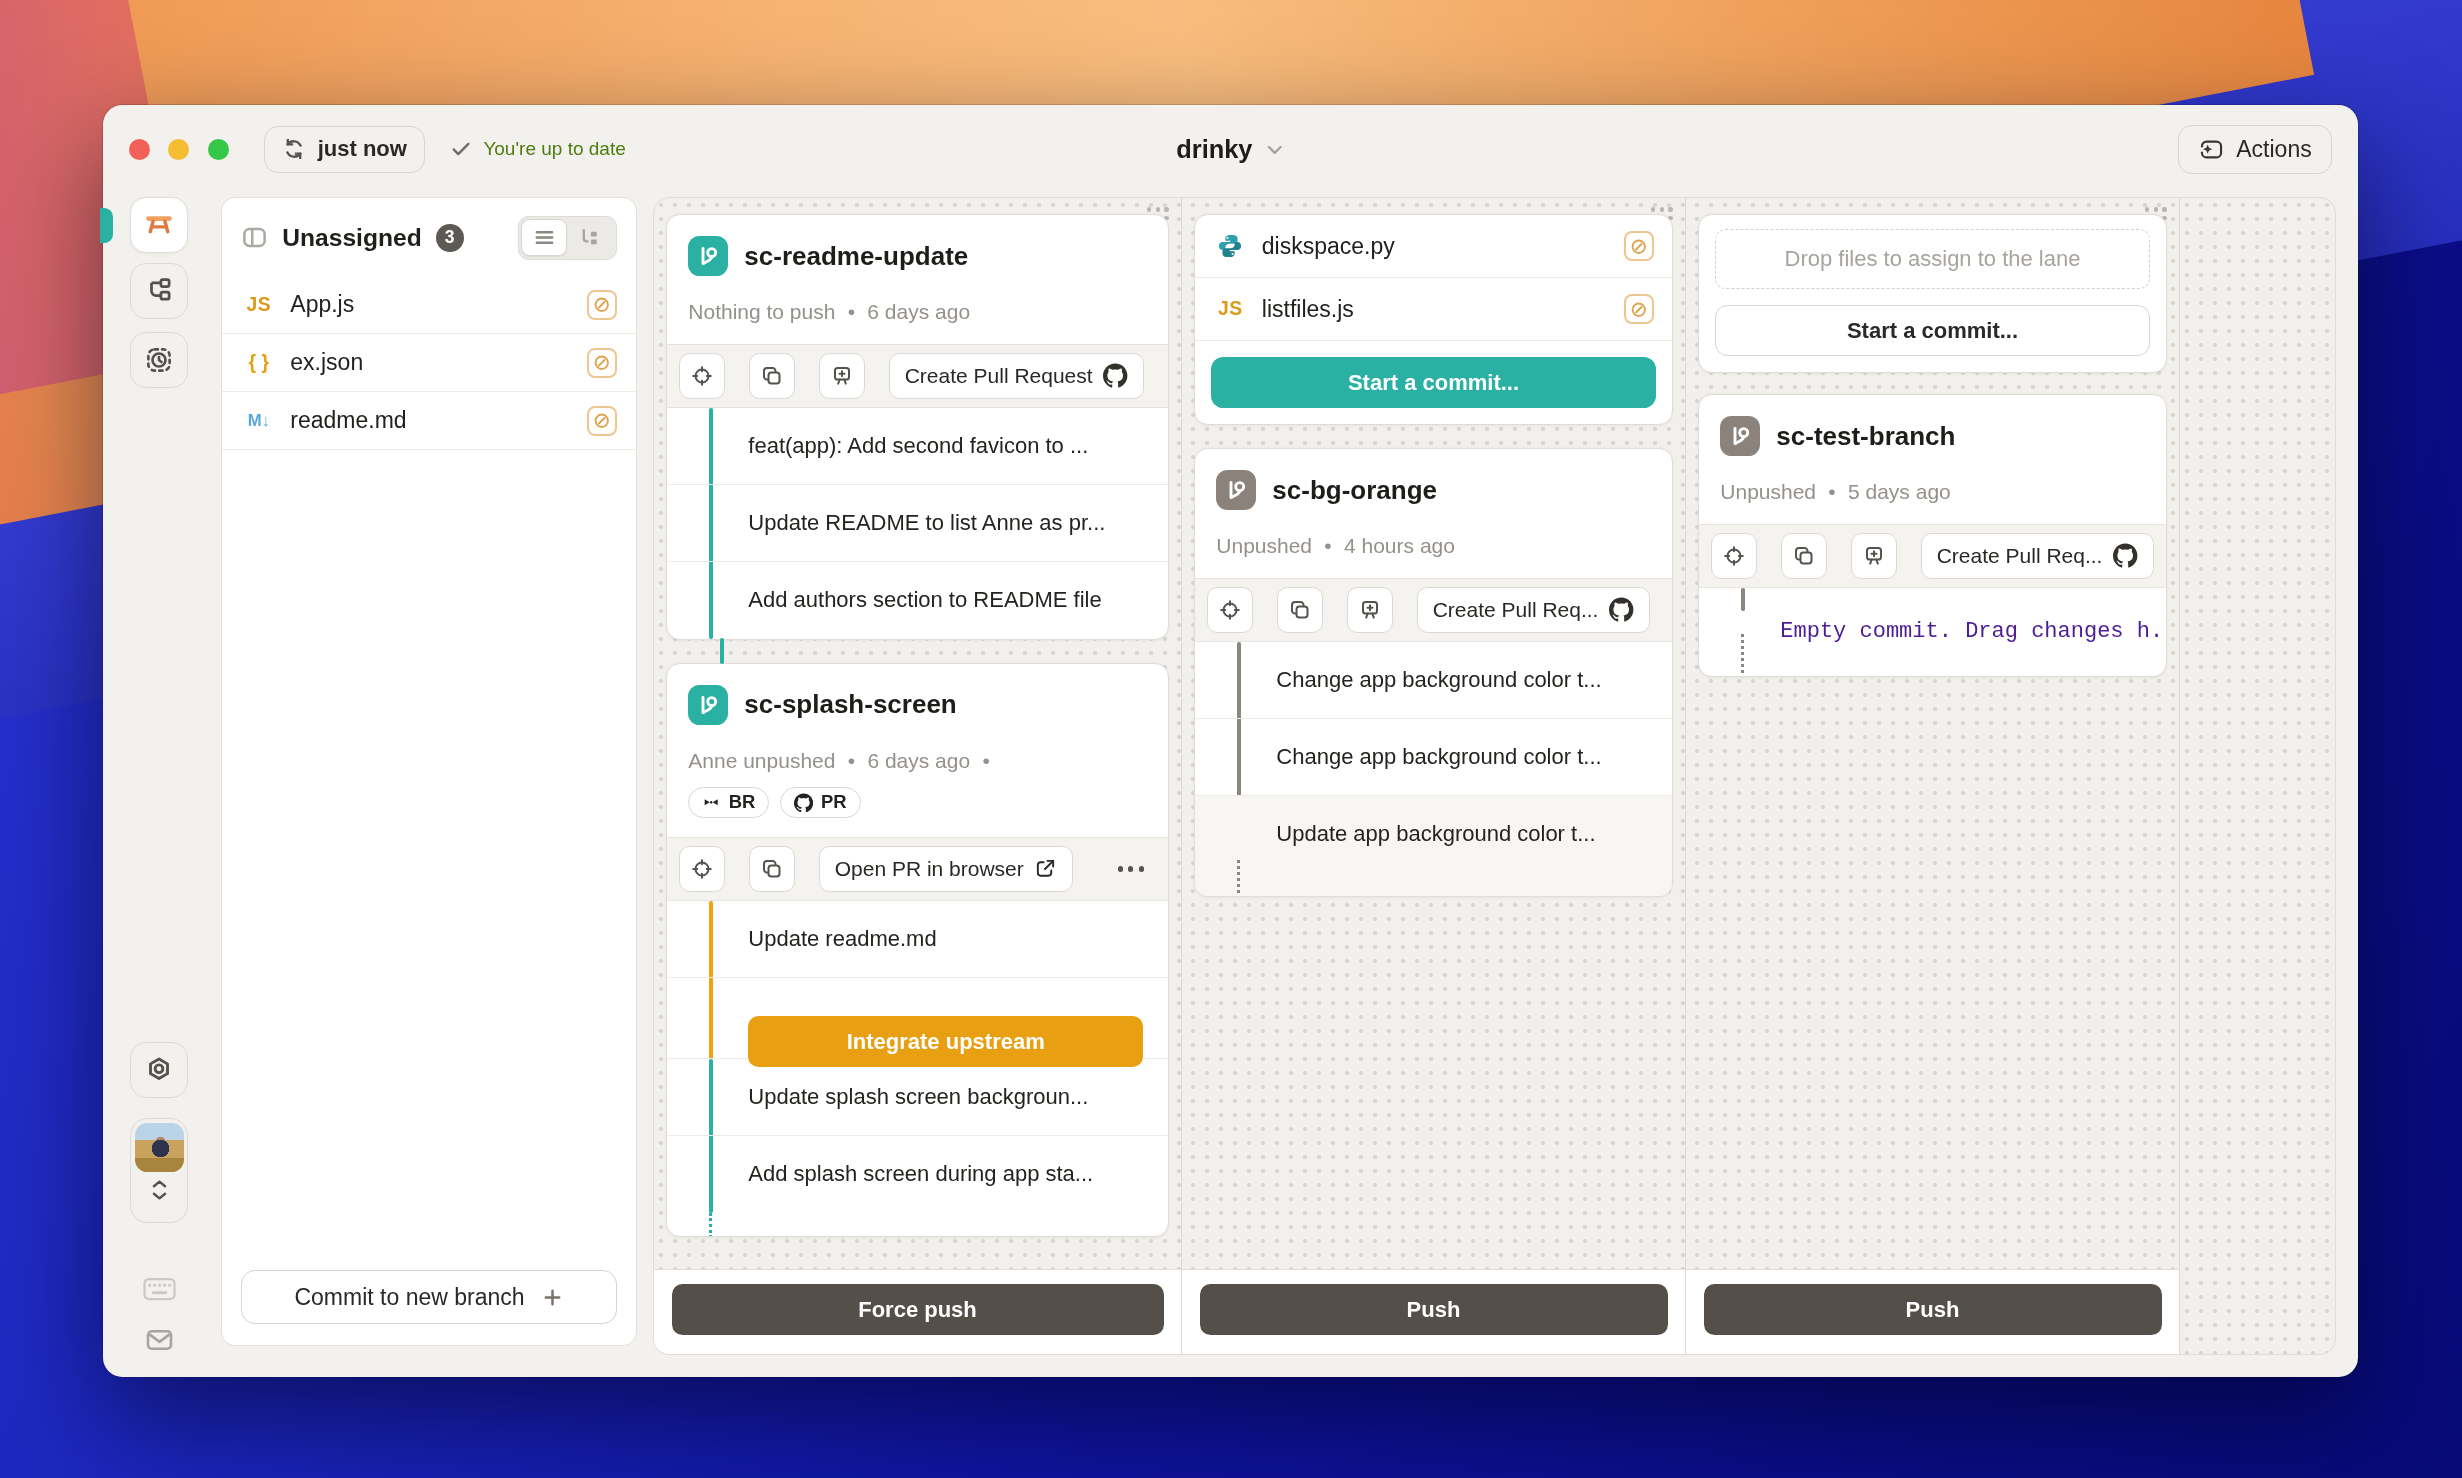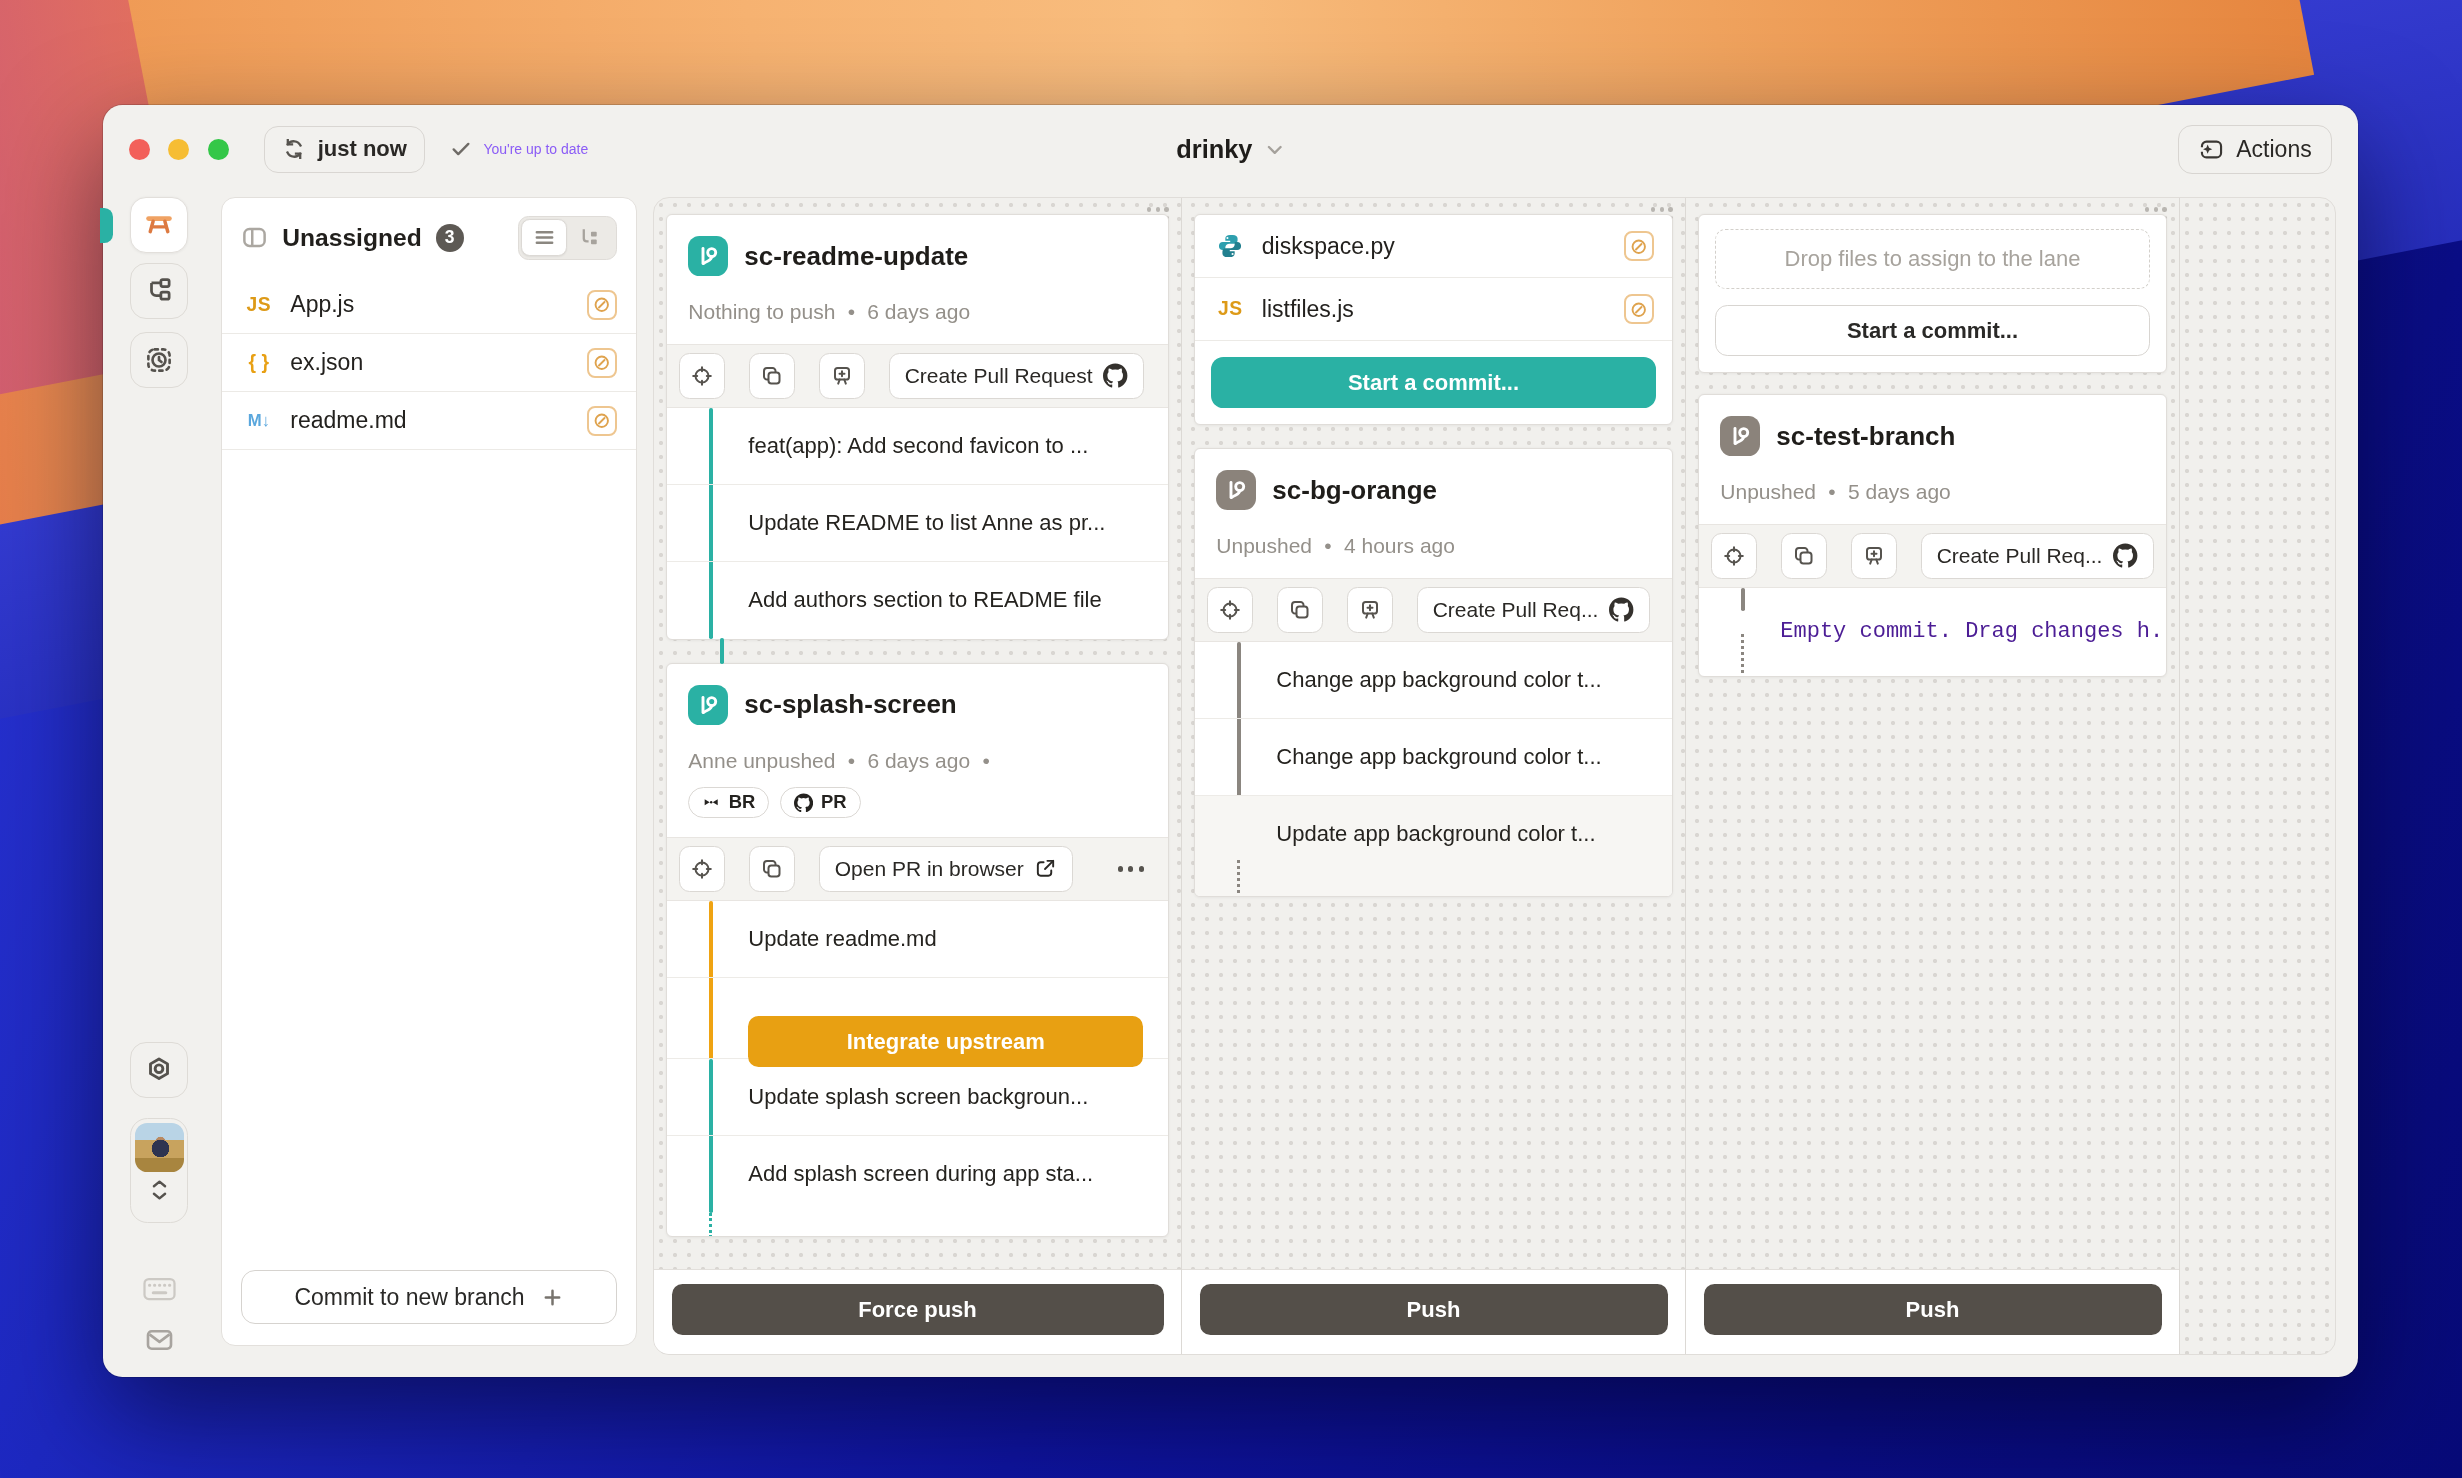--- a/index.html
+++ b/index.html
@@ -14,21 +14,21 @@
 
   
   .window { position:absolute; left:103px; top:105px; width:2255px; height:1272px; background:#f2f1ee; border-radius:19.3px; box-shadow:0 39px 105px rgba(0,0,30,.55), 0 0 0 0.9px rgba(0,0,0,.15); }
 
   
   .topbar { height:88px; display:flex; align-items:center; padding:0 26px; position:relative; }
   .lights { display:flex; gap:18.4px; }
   .light { width:21px; height:21px; border-radius:50%; }
   .light.r{ background:#f2605a; } .light.y{ background:#f6bd33; } .light.g{ background:#34c748; }
   .sync-btn { margin-left:35px; display:flex; align-items:center; gap:11.4px; height:47px; padding:0 17.5px; border:1.3px solid #d9d6d2; border-radius:14px; font-size:22px; font-weight:600; color:#2a2825; background:transparent; cursor:pointer; }
-  .upToDate { margin-left:24.6px; display:flex; align-items:center; gap:11.4px; font-size:14px; color:#8b5cf6; }
+  .upToDate { margin-left:24.6px; display:flex; align-items:center; gap:11.4px; font-size:19px; color:#4d7c0f; }
   .project { position:absolute; left:50%; top:50%; transform:translate(-50%,-50%); display:flex; align-items:center; gap:12.3px; cursor:pointer; }
   .project .name { font-size:25.4px; font-weight:700; color:#1f1d1a; }
   .actions-btn { margin-left:auto; display:flex; align-items:center; gap:11.4px; height:49px; padding:0 19.3px; border:1.3px solid #d8d5d1; border-radius:14px; font-size:23px; color:#2a2825; background:transparent; cursor:pointer; }
 
   .main { position:absolute; left:0; right:0; top:88px; bottom:0; }
 
   
   .edge-notch { position:absolute; left:-2.6px; top:103px; width:13px; height:35px; background:#2ab1a4; border-radius:0 8.8px 8.8px 0; }
 
   
@@ -69,21 +69,21 @@
   .lane { position:relative; display:flex; flex-direction:column; }
   .lane.l1{ width:528px; } .lane.l2{ width:504px; } .lane.l3{ width:494px; } .lane.rest{ flex:1; }
   .lane.bordered { border-right:0.9px solid #dcd9d5; }
   .lane-body { flex:1; padding:16px 12.3px 0; position:relative; overflow:hidden; }
   .lane-foot { height:85px; background:#fff; border-top:0.9px solid #e2dfdb; padding:14px 17.5px 0; }
   .push-btn { width:100%; height:51px; border:none; border-radius:10.5px; background:#544f49; color:#fff; font-size:22px; font-weight:600; cursor:pointer; }
   .lane-handle { position:absolute; top:8.8px; right:12.3px; display:grid; grid-template-columns:repeat(3,1fr); gap:4.4px; cursor:grab; }
   .lane-handle i { width:4.4px; height:4.4px; border-radius:50%; background:#b9b6b1; }
 
   
-  .card { background:#fff; border:0.9px solid #e0ddd9; border-radius:6px; box-shadow:0 0.9px 2.6px rgba(0,0,0,.05); overflow:hidden; }
+  .card { background:#fff; border:0.9px solid #e0ddd9; border-radius:14px; box-shadow:0 0.9px 2.6px rgba(0,0,0,.05); overflow:hidden; }
   .card-head { padding:21px 21px 19.3px; }
   .bl1 { display:flex; align-items:center; gap:16px; }
   .bicon { width:40px; height:40px; border-radius:11.4px; display:flex; align-items:center; justify-content:center; flex:0 0 40px; }
   .bicon.teal { background:#2ab1a4; } .bicon.gray { background:#8b837b; }
   .bname { font-size:26px; font-weight:700; color:#1f1d1a; }
   .bsub { margin-top:24px; display:flex; align-items:center; gap:12.3px; font-size:21px; color:#94908a; }
   .badges { margin-top:14px; display:flex; gap:10.5px; }
   .badge-pill { display:flex; align-items:center; gap:8px; border:1.3px solid #dbd8d4; border-radius:876px; padding:3.5px 13px; font-size:18.4px; font-weight:700; color:#24221f; cursor:pointer; }
   .toolbar { background:#f4f3f0; border-top:0.9px solid #e8e5e1; border-bottom:0.9px solid #e8e5e1; padding:8px 11.4px; display:flex; align-items:center; gap:24px; }
   .icon-btn { width:46px; height:46px; background:#fff; border:0.9px solid #dbd8d4; border-radius:10.5px; display:flex; align-items:center; justify-content:center; color:#56534e; cursor:pointer; flex:0 0 46px; }

